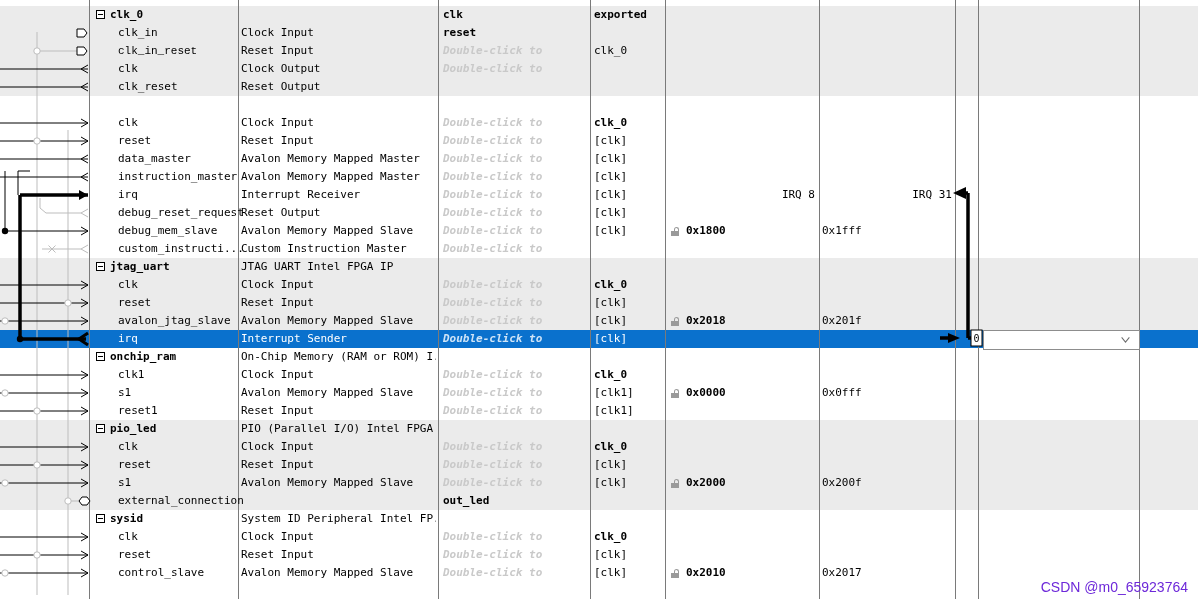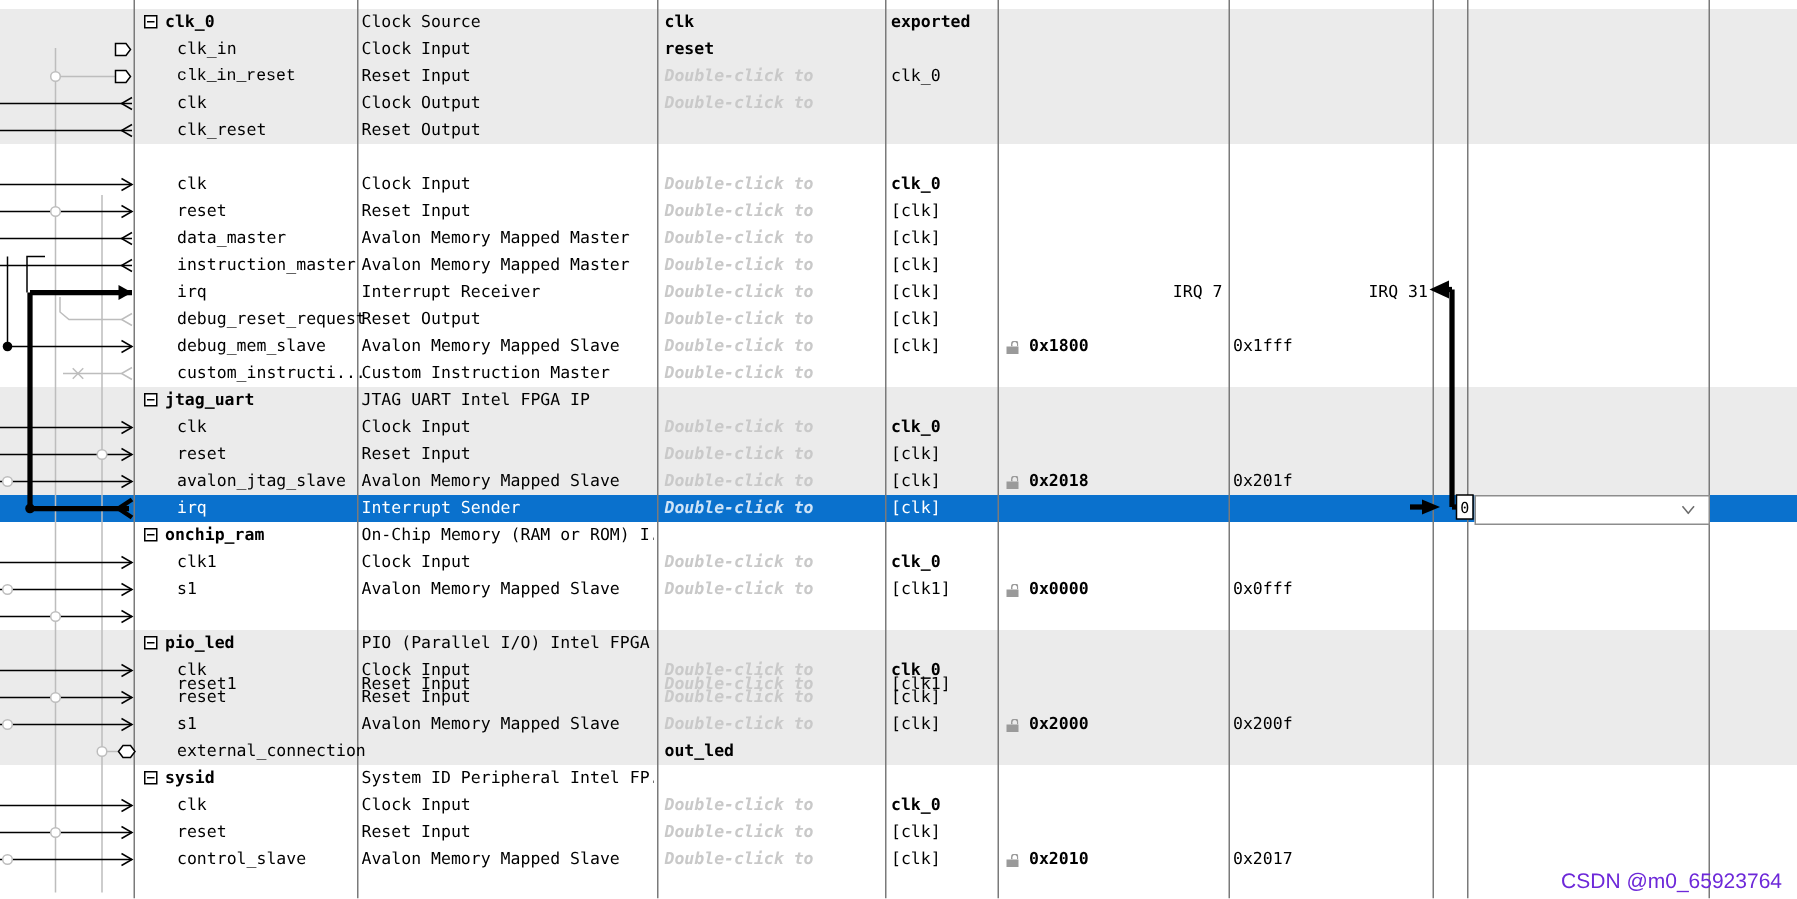--- a/index.html
+++ b/index.html
@@ -182,21 +182,20 @@
       <rect x="971" y="330" width="11" height="16" fill="#fff" stroke="#000" stroke-width="1"></rect>
       <text x="976.5" y="342" text-anchor="middle" font-size="10" font-family="DejaVu Sans Mono, monospace" fill="#000">0</text>
       <polygon points="948,333 960,338 948,343" fill="#000"></polygon>
       <line x1="940" y1="338" x2="950" y2="338" stroke="#000" stroke-width="3.5"></line>
     </svg>
 
   <div class="rowlayer" id="rowlayer">
       <div class="row" style="top: 6px;">
         <span class="exp"></span>
         <div class="c c-name mod" style="left: 110px;">clk_0</div>
-        <div class="c c-desc">Clock Source</div>
         <div class="c c-export bold">clk</div>
         <div class="c c-clock bold">exported</div>
       </div>
       <div class="row" style="top: 24px;">
         <div class="c c-name sub" style="left: 118px;">clk_in</div>
         <div class="c c-desc">Clock Input</div>
         <div class="c c-export bold">reset</div>
       </div>
       <div class="row" style="top: 42px;">
         <div class="c c-name sub" style="left: 118px; font-family: Liberation Mono, monospace;">clk_in_reset</div>
@@ -235,21 +234,21 @@
         <div class="c c-name sub" style="left: 118px;">instruction_master</div>
         <div class="c c-desc">Avalon Memory Mapped Master</div>
         <div class="c c-export dbl">Double-click to</div>
         <div class="c c-clock plain">[clk]</div>
       </div>
       <div class="row" style="top: 186px;">
         <div class="c c-name sub" style="left: 118px;">irq</div>
         <div class="c c-desc">Interrupt Receiver</div>
         <div class="c c-export dbl">Double-click to</div>
         <div class="c c-clock plain">[clk]</div>
-        <div class="c c-irq0">IRQ 7</div>
+        <div class="c c-irq0">IRQ 8</div>
         <div class="c c-irq31">IRQ 31</div>
       </div>
       <div class="row" style="top: 204px;">
         <div class="c c-name sub" style="left: 118px;">debug_reset_request</div>
         <div class="c c-desc">Reset Output</div>
         <div class="c c-export dbl">Double-click to</div>
         <div class="c c-clock plain">[clk]</div>
       </div>
       <div class="row" style="top: 222px;">
         <div class="c c-name sub" style="left: 118px;">debug_mem_slave</div>
@@ -319,21 +318,21 @@
         <div class="c c-desc">Avalon Memory Mapped Slave</div>
         <div class="c c-export dbl">Double-click to</div>
         <div class="c c-clock plain">[clk1]</div>
         <span class="lock" style="left: 671px;">
           <span class="body"></span>
           <span class="shk"></span>
         </span>
         <div class="c c-base bold" style="left: 686px;">0x0000</div>
         <div class="c c-end plain" style="left: 822px;">0x0fff</div>
       </div>
-      <div class="row" style="top: 402px; margin-top: 45px;">
+      <div class="row" style="top: 402px;">
         <div class="c c-name sub" style="left: 118px;">reset1</div>
         <div class="c c-desc">Reset Input</div>
         <div class="c c-export dbl">Double-click to</div>
         <div class="c c-clock plain">[clk1]</div>
       </div>
       <div class="row" style="top: 420px;">
         <span class="exp"></span>
         <div class="c c-name mod" style="left: 110px;">pio_led</div>
         <div class="c c-desc">PIO (Parallel I/O) Intel FPGA IP</div>
       </div>

